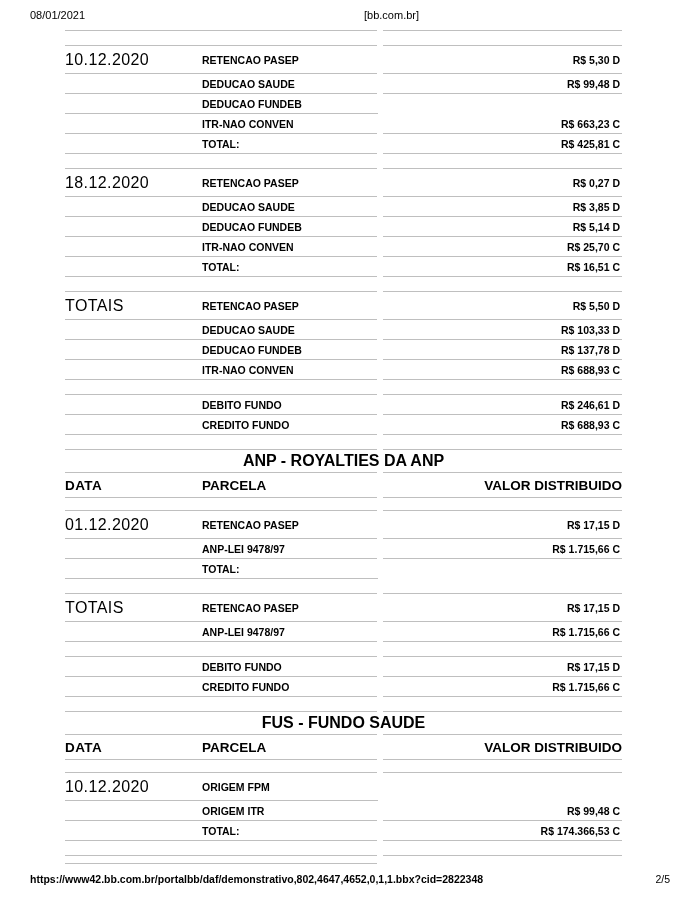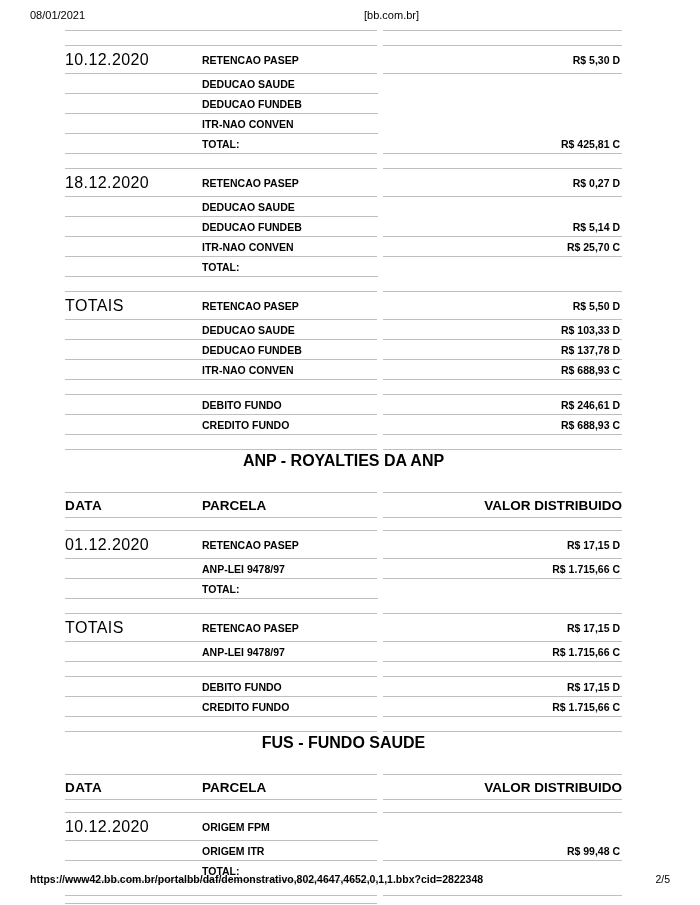--- a/index.html
+++ b/index.html
@@ -30,21 +30,21 @@
   .gap-row  { height:15px; }
   .hgap-row { height:13px; }
   .lead-row { height:28px; }
   .data-row { height:20px; }
   .partial-row { height:8px; }
   .partial-row .cr { border-bottom:none; }
   .title-row {
     height:22px; display:flex; align-items:center; justify-content:center;
     font-size:16px; font-weight:bold;
   }
-  .header-row { height:26px;margin-top:20px; }
+  .header-row { height:26px; }
   .header-row .cl, .header-row .cr { border-top:1px solid var(--line); }
   .date-slot { width:137px; font-size:16px; letter-spacing:.4px; flex:none; }
   .parcela { font-size:10.5px; font-weight:bold; }
   .valor   { font-size:10.5px; font-weight:bold; padding-right:2px; white-space:nowrap; }
   .col-head { font-size:13.5px; font-weight:bold; }
   .footer-url  { position:absolute; left:30px;  top:873px; font-size:10.5px;font-weight:bold; }
   .footer-page { position:absolute; right:30px; top:873px; font-size:10.5px; }
 </style>
 </head>
 <body>
@@ -68,32 +68,38 @@
       </div>
       <div class="cr">
         <div class="valor">R$ 5,30 D</div>
       </div>
     </div>
     <div class="row data-row">
       <div class="cl">
         <div class="date-slot"></div>
         <div class="parcela">DEDUCAO SAUDE</div>
       </div>
+      <div class="cr">
+        <div class="valor">R$ 99,48 D</div>
+      </div>
     </div>
     <div class="row data-row">
       <div class="cl">
         <div class="date-slot"></div>
         <div class="parcela">DEDUCAO FUNDEB</div>
       </div>
     </div>
     <div class="row data-row">
       <div class="cl">
         <div class="date-slot"></div>
         <div class="parcela">ITR-NAO CONVEN</div>
       </div>
+      <div class="cr">
+        <div class="valor">R$ 663,23 C</div>
+      </div>
     </div>
     <div class="row data-row">
       <div class="cl">
         <div class="date-slot"></div>
         <div class="parcela">TOTAL:</div>
       </div>
       <div class="cr">
         <div class="valor">R$ 425,81 C</div>
       </div>
     </div>
@@ -108,20 +114,23 @@
       </div>
       <div class="cr">
         <div class="valor">R$ 0,27 D</div>
       </div>
     </div>
     <div class="row data-row">
       <div class="cl">
         <div class="date-slot"></div>
         <div class="parcela">DEDUCAO SAUDE</div>
       </div>
+      <div class="cr">
+        <div class="valor">R$ 3,85 D</div>
+      </div>
     </div>
     <div class="row data-row">
       <div class="cl">
         <div class="date-slot"></div>
         <div class="parcela">DEDUCAO FUNDEB</div>
       </div>
       <div class="cr">
         <div class="valor">R$ 5,14 D</div>
       </div>
     </div>
@@ -131,20 +140,23 @@
         <div class="parcela">ITR-NAO CONVEN</div>
       </div>
       <div class="cr">
         <div class="valor">R$ 25,70 C</div>
       </div>
     </div>
     <div class="row data-row">
       <div class="cl">
         <div class="date-slot"></div>
         <div class="parcela">TOTAL:</div>
+      </div>
+      <div class="cr">
+        <div class="valor">R$ 16,51 C</div>
       </div>
     </div>
     <div class="row gap-row">
       <div class="cl"></div>
       <div class="cr"></div>
     </div>
     <div class="row lead-row">
       <div class="cl">
         <div class="date-slot">TOTAIS</div>
         <div class="parcela">RETENCAO PASEP</div>
@@ -318,20 +330,23 @@
         <div class="parcela">ORIGEM ITR</div>
       </div>
       <div class="cr">
         <div class="valor">R$ 99,48 C</div>
       </div>
     </div>
     <div class="row data-row">
       <div class="cl">
         <div class="date-slot"></div>
         <div class="parcela">TOTAL:</div>
+      </div>
+      <div class="cr">
+        <div class="valor">R$ 174.366,53 C</div>
       </div>
     </div>
     <div class="row gap-row">
       <div class="cl"></div>
       <div class="cr"></div>
     </div>
     <div class="row partial-row">
       <div class="cl"></div>
       <div class="cr"></div>
     </div>

